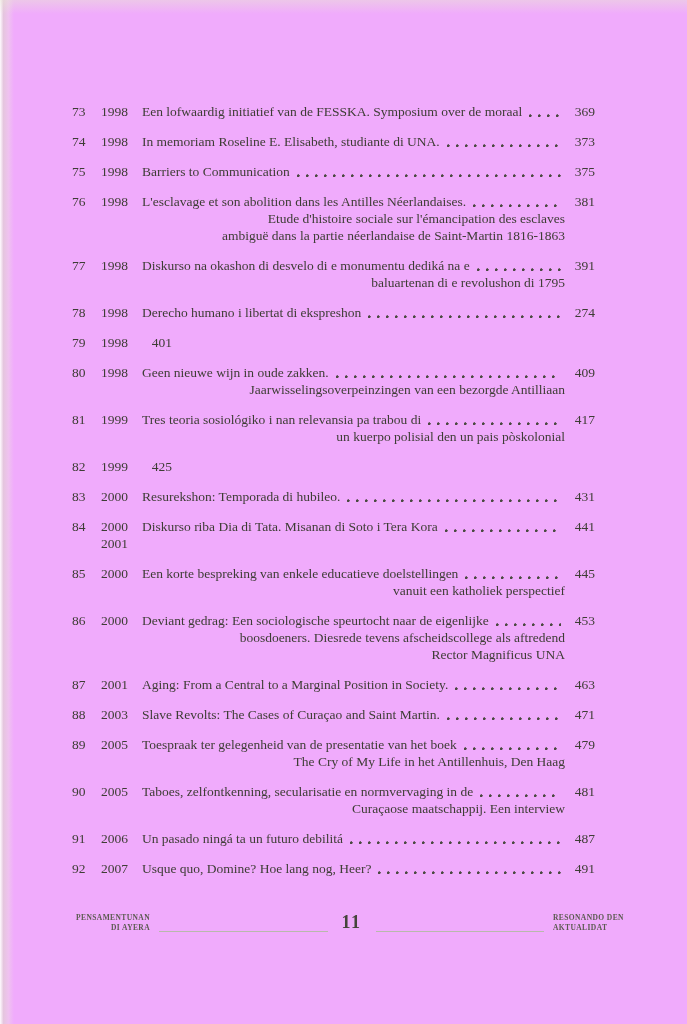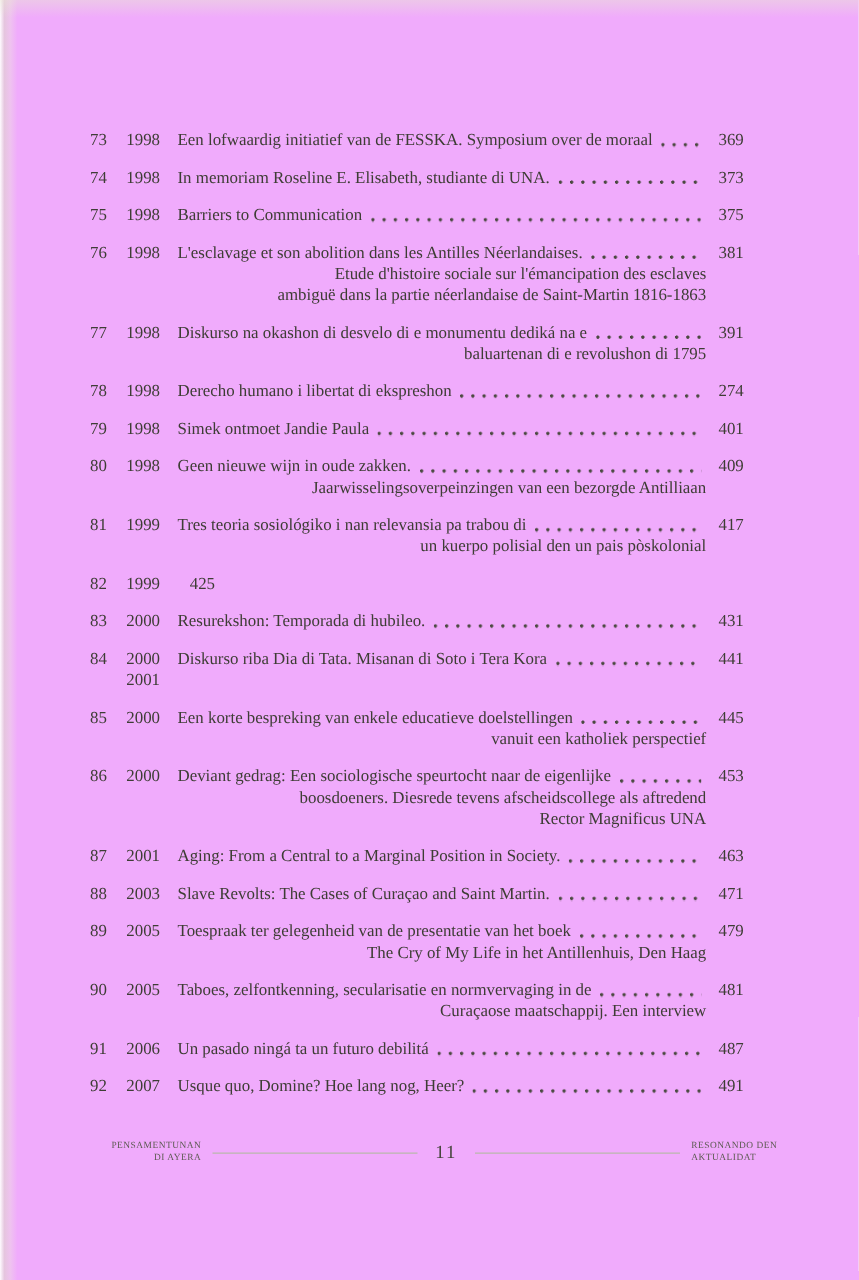--- a/index.html
+++ b/index.html
@@ -62,46 +62,47 @@
     background-size: 9px 4px;
     background-repeat: repeat-x;
   }
   .col-page {
     flex: none;
     width: 30px;
     text-align: right;
   }
   .footer {
     position: absolute;
-    left: 63px;
+    left: 52px;
     right: 62px;
     top: 911px;
     display: flex;
-    align-items: flex-start;
+    align-items: flex-end;
     color: #5b5a50;
+    font-weight: bold;
   }
   .footer-side {
     flex: none;
     font-size: 7.5px;
     line-height: 9.5px;
     letter-spacing: 0.4px;
   }
   .footer-left  { width: 98px; text-align: right; }
   .footer-right { width: 72px; text-align: left; }
   .footer-rule {
     flex: 1 1 auto;
     height: 1px;
     background: #b9b8ac;
     margin-top: 11px;
   }
   .rule-left  { margin-left: 9px;  margin-right: 14px; }
   .rule-right { margin-left: 14px; margin-right: 9px; }
   .footer-page {
     flex: none;
-    font-size: 15px;
+    font-size: 18px;
     line-height: 19px;
     margin-top: 2px;
     letter-spacing: 1.5px;
     color: #45443b;
   }
 </style>
 </head>
 <body>
 
 <div class="page">
@@ -194,26 +195,20 @@
       </div>
     </div>
     <div class="col-page">274</div>
   </div>
 
   <div class="entry">
     <div class="col-num">79</div>
     <div class="col-year">
           <div>1998</div>
         </div>
-    <div class="col-title">
-      <div class="title-first">
-        <span class="title-text">Simek ontmoet Jandie Paula</span>
-        <span class="leader"></span>
-      </div>
-    </div>
     <div class="col-page">401</div>
   </div>
 
   <div class="entry">
     <div class="col-num">80</div>
     <div class="col-year">
           <div>1998</div>
         </div>
     <div class="col-title">
       <div class="title-first">

